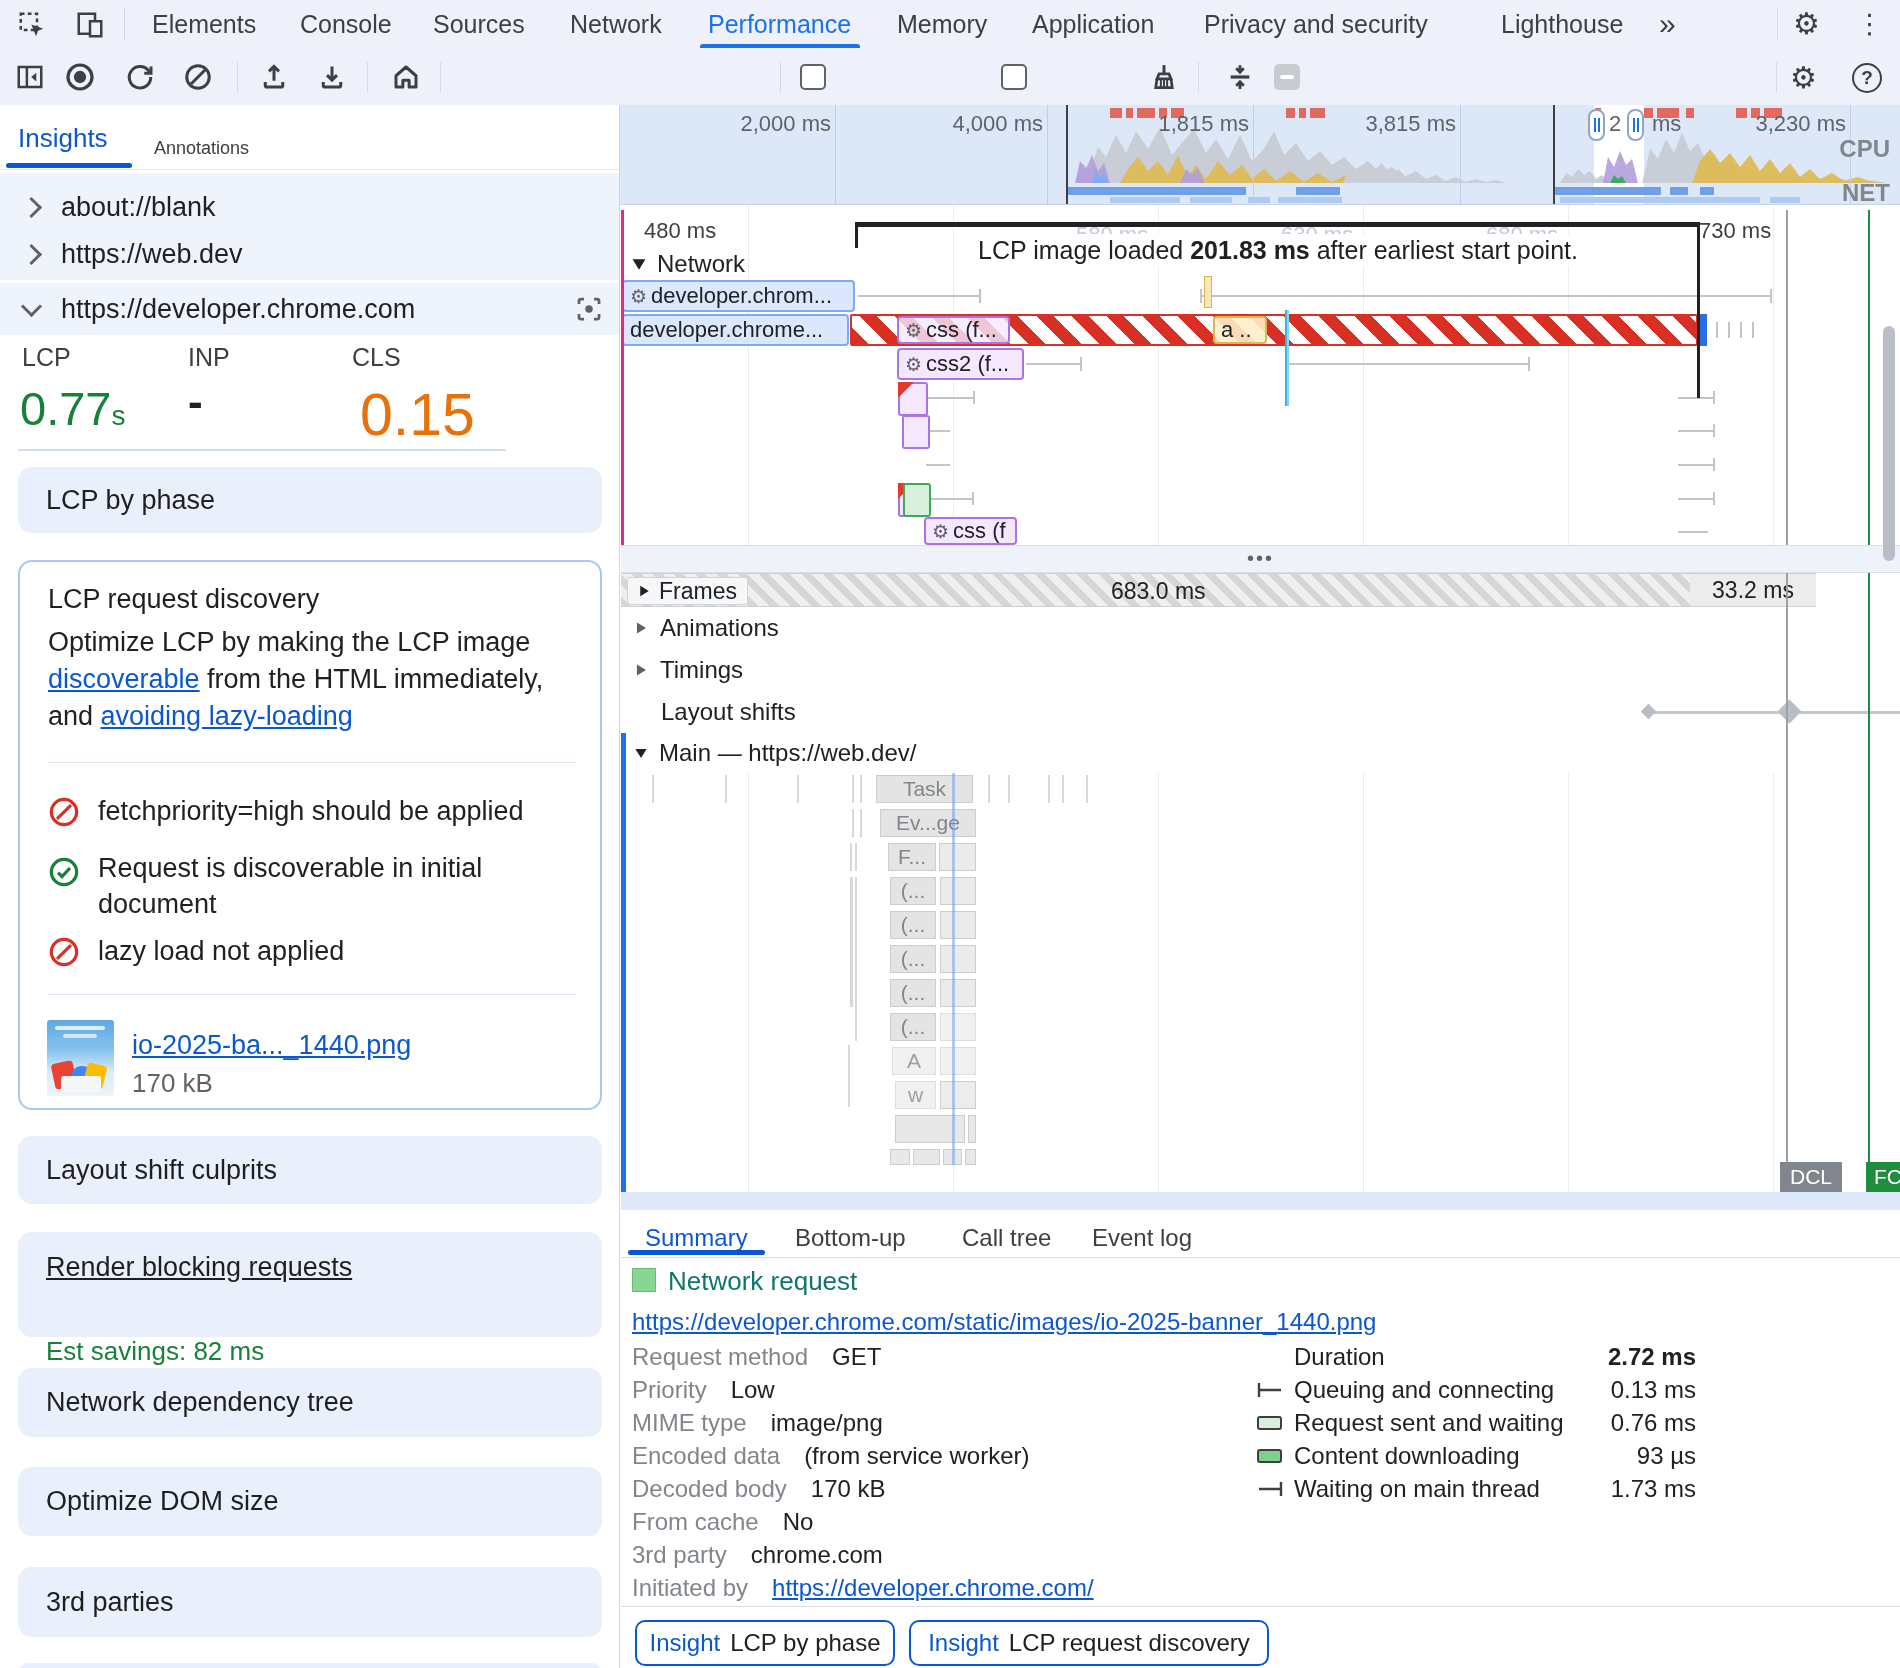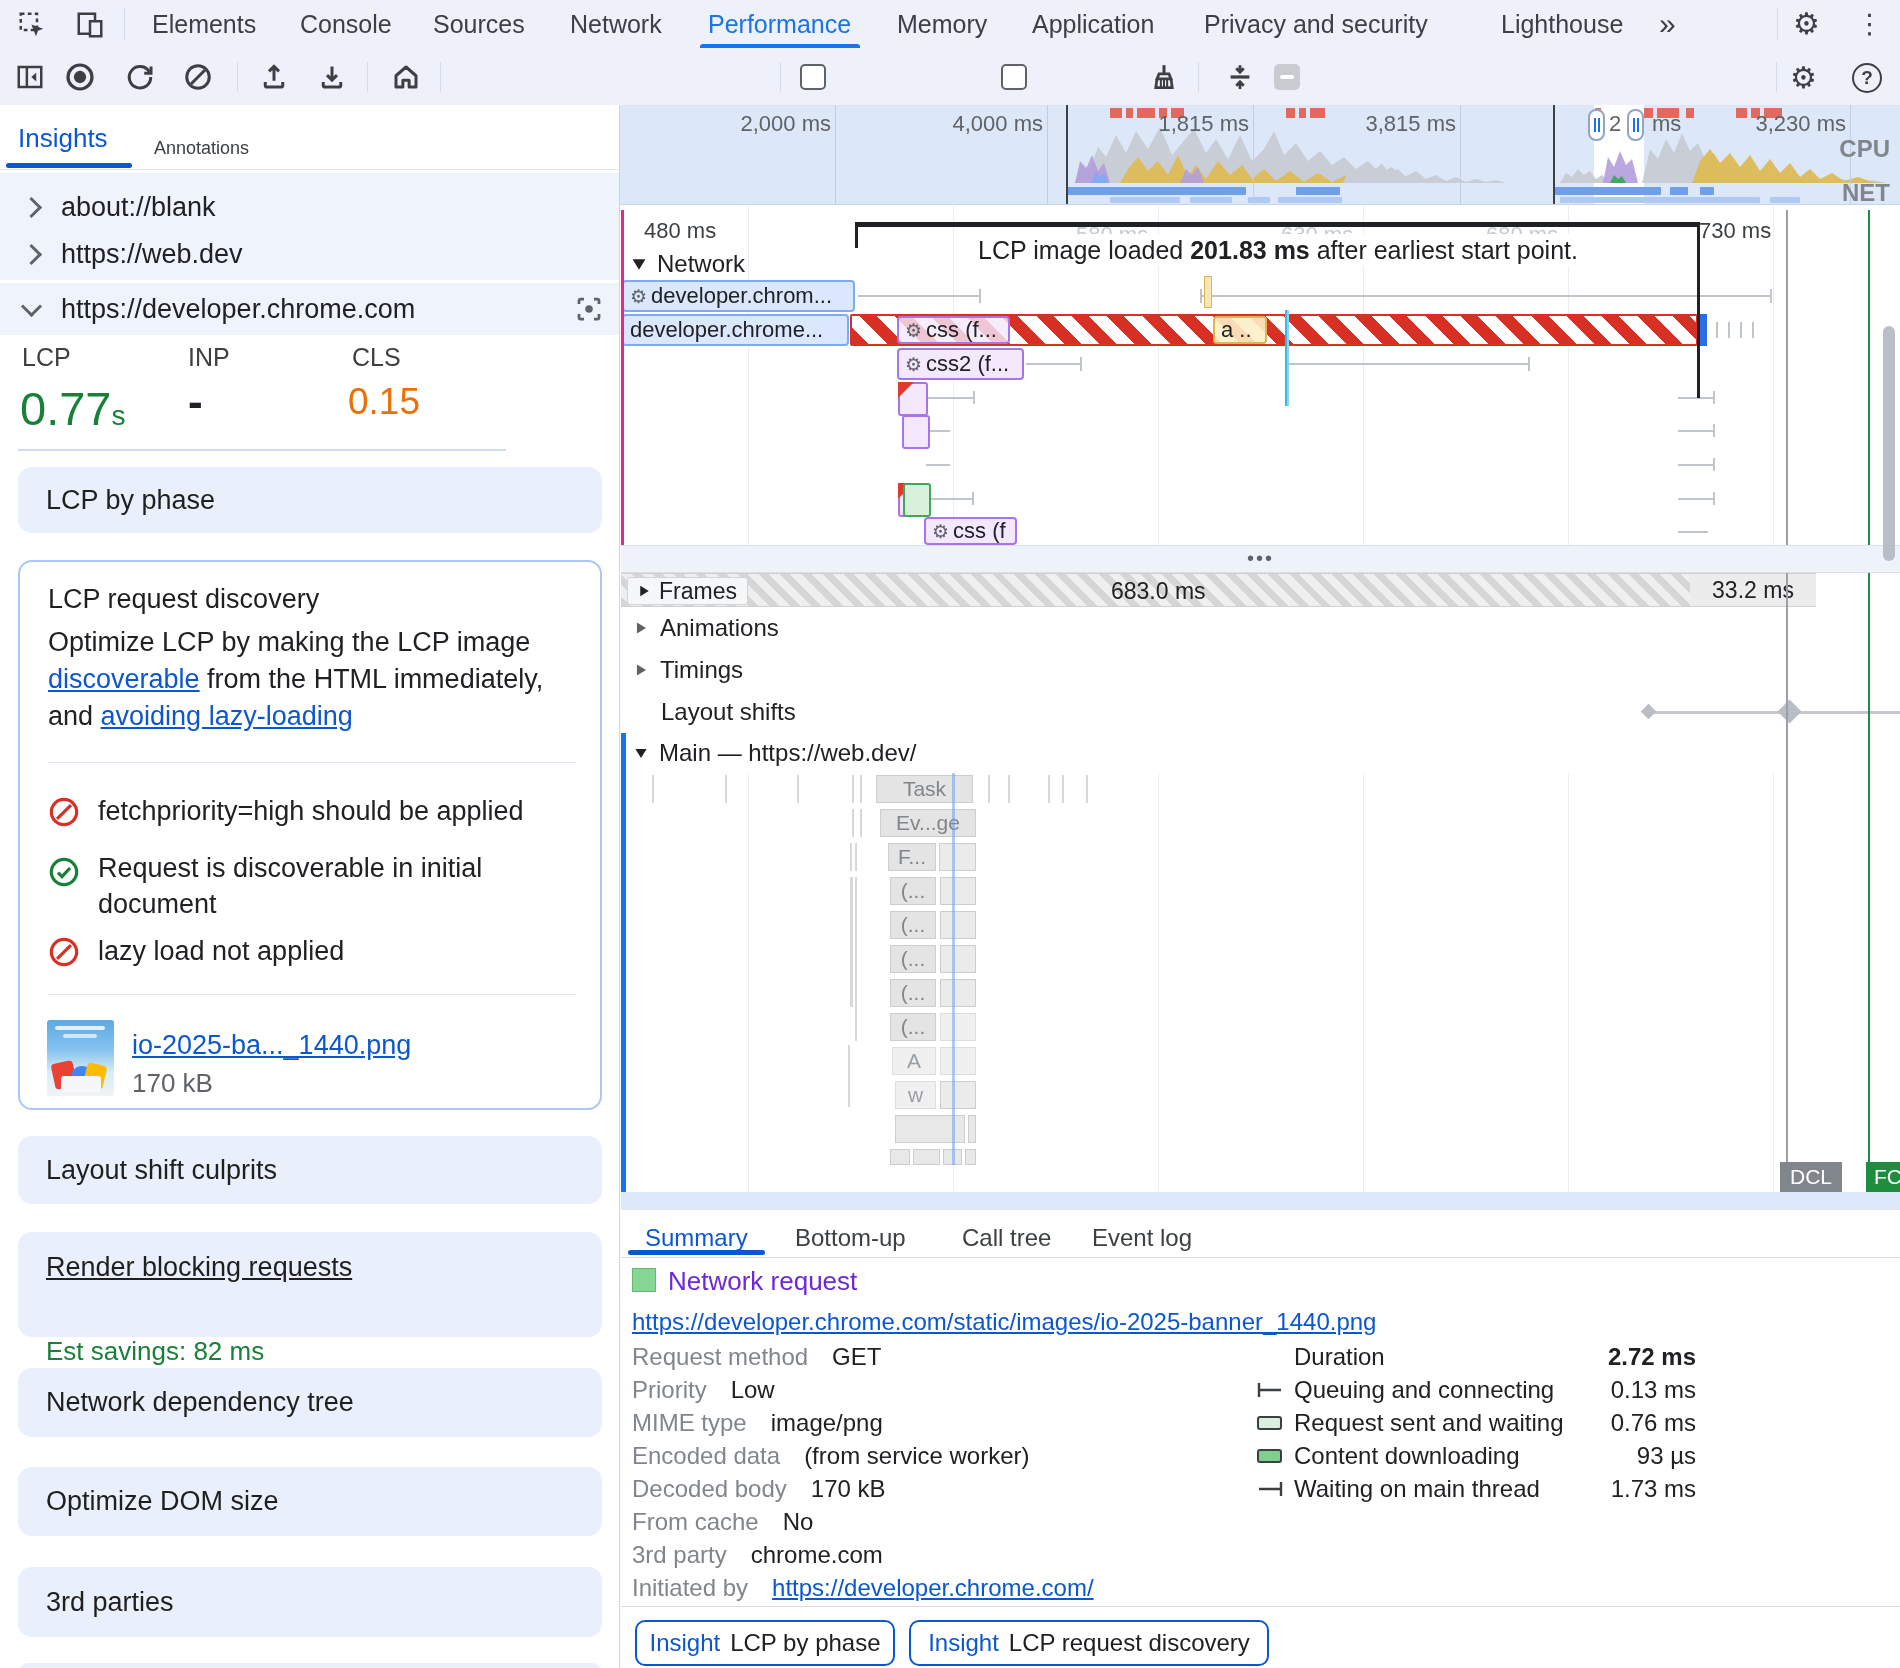--- a/index.html
+++ b/index.html
@@ -197,21 +197,21 @@
             <circle cx="12" cy="12" r="3" fill="#5f6368"></circle>
           </svg>
       </span>
     </div>
 
     <div class="abs t" style="left:22px;top:238px;font-size:25px;color:#3c4043;">LCP</div>
     <div class="abs t" style="left:188px;top:238px;font-size:25px;color:#3c4043;">INP</div>
     <div class="abs t" style="left:352px;top:238px;font-size:25px;color:#3c4043;">CLS</div>
     <div class="abs t" style="left:20px;top:276px;font-size:47px;color:#188038;"><span>0.77</span><span style="font-size:28px;">s</span></div>
     <div class="abs t" style="left:188px;top:272px;font-size:44px;font-weight:bold;color:#202124;">-</div>
-    <div class="abs t" style="left:348px;top:276px;font-size:37px;color:#e8710a;text-align:center;">0.15</div>
+    <div class="abs t" style="left:360px;top:276px;font-size:59px;color:#e8710a;text-align:center;">0.15</div>
     <div class="abs" style="left:18px;top:344px;width:488px;height:2px;background:#cfdcf2;"></div>
 
     <div class="abs card" style="left:18px;top:362px;width:584px;height:66px;display:flex;align-items:center;">
       <span class="cardtitle t" style="margin-left:28px;">LCP by phase</span>
     </div>
 
     <div class="abs" style="left:18px;top:455px;width:584px;height:550px;background:#fff;border:2px solid #aac7f6;border-radius:14px;box-sizing:border-box;">
       <div class="abs cardtitle t" style="left:28px;top:22px;">LCP request discovery</div>
       <div class="abs" style="left:28px;top:62px;width:522px;font-size:27px;line-height:37px;color:#202124;">
         <span>Optimize LCP by making the LCP image </span><span class="link">discoverable</span><span> from the HTML immediately, and </span><span class="link">avoiding lazy-loading</span>
@@ -543,21 +543,21 @@
 
   <div class="abs" style="left:621px;top:1210px;width:1279px;height:458px;background:#fff;">
     <div class="abs stab active t" style="left:24px;top:14px;">Summary</div>
     <div class="abs stab t" style="left:174px;top:14px;">Bottom-up</div>
     <div class="abs stab t" style="left:341px;top:14px;text-align:center;">Call tree</div>
     <div class="abs stab t" style="left:471px;top:14px;">Event log</div>
     <div class="abs" style="left:7px;top:40px;width:137px;height:5px;background:#0b57d0;border-radius:3px;"></div>
     <div class="abs" style="left:0;top:47px;width:1279px;height:1px;background:#dadce0;"></div>
 
     <div class="abs" style="left:11px;top:58px;width:24px;height:24px;background:#87d693;border:1px solid #68b974;box-sizing:border-box;"></div>
-    <div class="abs t" style="left:47px;top:56px;font-size:26px;color:#6d28d9;">Network request</div>
+    <div class="abs t" style="left:47px;top:56px;font-size:26px;color:#0f766e;">Network request</div>
 
     <div class="abs link t" style="left:11px;top:98px;font-size:24px;">https://developer.chrome.com/static/images/io-2025-banner_1440.png</div>
 
     <div class="abs" style="left:11px;top:130px;width:620px;">
       <div class="fldrow">
           <span class="fldl t">Request method</span>
           <span class="fldv t">GET</span>
         </div>
       <div class="fldrow">
           <span class="fldl t">Priority</span>

